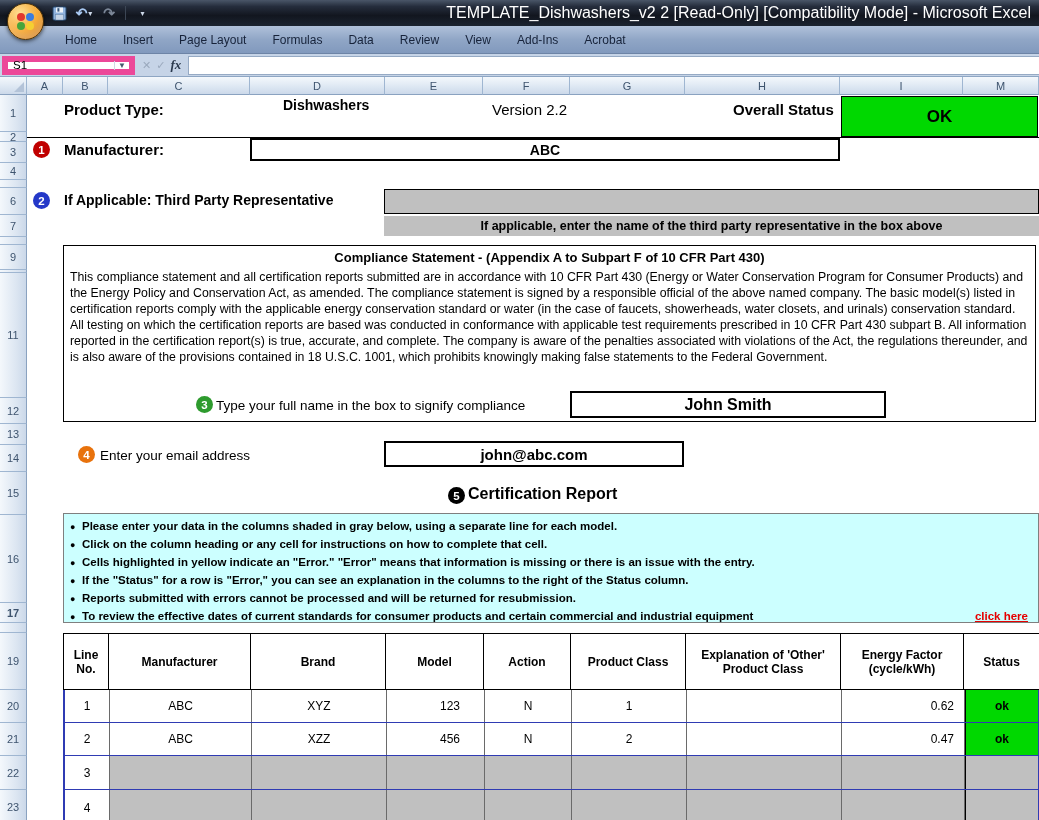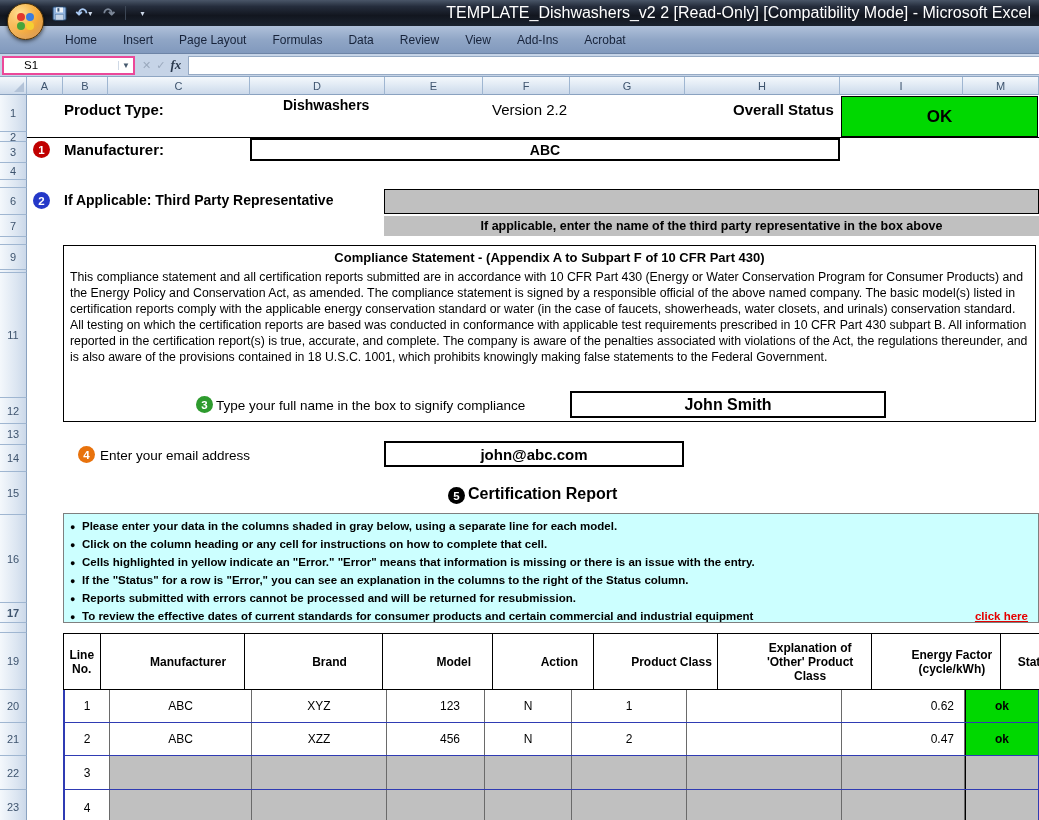--- a/index.html
+++ b/index.html
@@ -30,22 +30,22 @@
   .orb-logo .d3{background:#47a53b;}
   .orb-logo .d4{background:#f5cf32;}
 
   .tabstrip{position:absolute;top:26px;left:0;width:1039px;height:28px;
     background:linear-gradient(#b0c1da,#90a6c6 50%,#8199bd);
     border-bottom:1px solid #6d84a6;display:flex;align-items:center;padding-left:52px;}
   .tab{font-size:12px;color:#17233a;padding:6px 13px;white-space:nowrap;}
 
   .formulabar{position:absolute;top:54px;left:0;width:1039px;height:23px;background:#c6d4e7;
     border-bottom:1px solid #8ea6c3;display:flex;align-items:center;}
-  .namebox{width:133px;height:19px;margin-left:2px;background:#fff;border:2px solid #ec4899;
-    display:flex;align-items:center;font-size:11.5px;padding-left:20px;}
+  .namebox{width:133px;height:19px;margin-left:2px;background:#fff;border:6px solid #ec4899;
+    display:flex;align-items:center;font-size:11.5px;padding-left:5px;}
   .namebox .nb-arrow{margin-left:auto;width:15px;text-align:center;color:#46engi5a6e;color:#465a6e;font-size:8px;border-left:1px solid #cfd9e6;}
   .fbar-glyphs{display:flex;align-items:center;gap:5px;margin:0 7px;}
   .fbar-x,.fbar-check{color:#9aa9bd;font-size:11px;}
   .fx{font-style:italic;font-weight:bold;font-family:"Liberation Serif",serif;font-size:13px;color:#2b3a4e;}
   .formula-input{flex:1;height:19px;background:#fff;border:1px solid #96aac4;border-right:none;font-size:12px;padding:0 4px;outline:none;}
 
   
   .colheaders{position:absolute;top:77px;left:0;width:1039px;height:18px;display:flex;}
   .ch{height:18px;background:linear-gradient(#f4f8fc,#dee8f3 55%,#ccd9ea);
     border-right:1px solid #9fb6d1;border-bottom:1px solid #8aa2c0;
@@ -79,21 +79,21 @@
   .hintbar{position:absolute;left:384px;top:216px;width:655px;height:20px;background:var(--input_gray);
     display:flex;align-items:center;justify-content:center;font-weight:bold;font-size:12.5px;}
   .cyanbox{position:absolute;left:63px;top:513px;width:976px;height:110px;background:var(--note_cyan);
     border:1px solid #7f7f7f;padding:4px 6px 0 6px;}
   .bullet{display:flex;align-items:baseline;font-weight:bold;font-size:11.5px;line-height:17px;}
   .bullet .b{width:12px;font-size:9px;}
   .bullet .link{margin-left:auto;color:var(--link_red);text-decoration:underline;padding-right:4px;cursor:pointer;}
 
   
   .dtable{position:absolute;left:63px;top:633px;width:977px;font-size:12px;}
-  .thead{display:flex;height:57px;background:#fff;border:1px solid #000;gap:32px;}
+  .thead{display:flex;height:57px;background:#fff;border:1px solid #000;}
   .thead .cell{border-right:1px solid #000;display:flex;align-items:center;justify-content:center;
     text-align:center;font-weight:bold;padding:1px 3px;line-height:14px;}
   .thead .cell:last-child{border-right:none;}
   .tbody{border:2px solid #2f3bb3;border-top:none;}
   .trow{display:flex;height:33px;background:#fff;border-bottom:1px solid #2f3bb3;}
   .trow:nth-child(3){height:34px;}
   .trow:nth-child(4){height:35px;border-bottom:none;}
   .trow .cell{border-right:1px solid #6a6a6a;display:flex;align-items:center;justify-content:center;overflow:hidden;}
   .trow .cell:last-child{border-right:none;border-left:1px solid #000;}
   .cell.ralign{justify-content:flex-end;padding-right:10px;}

